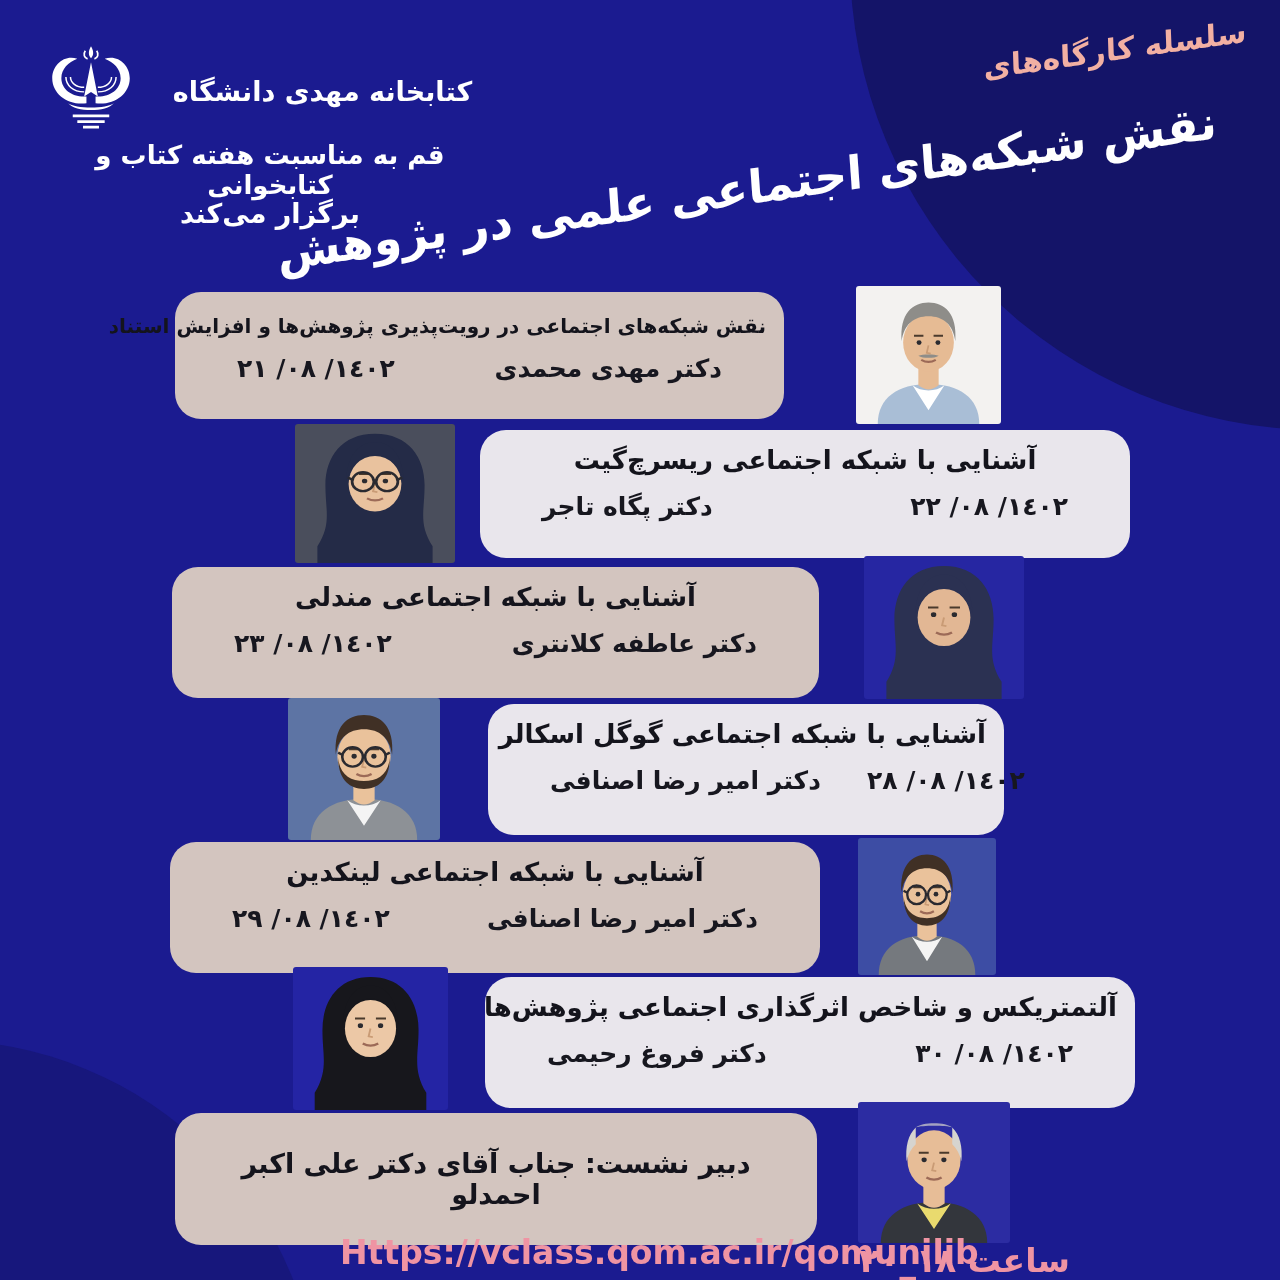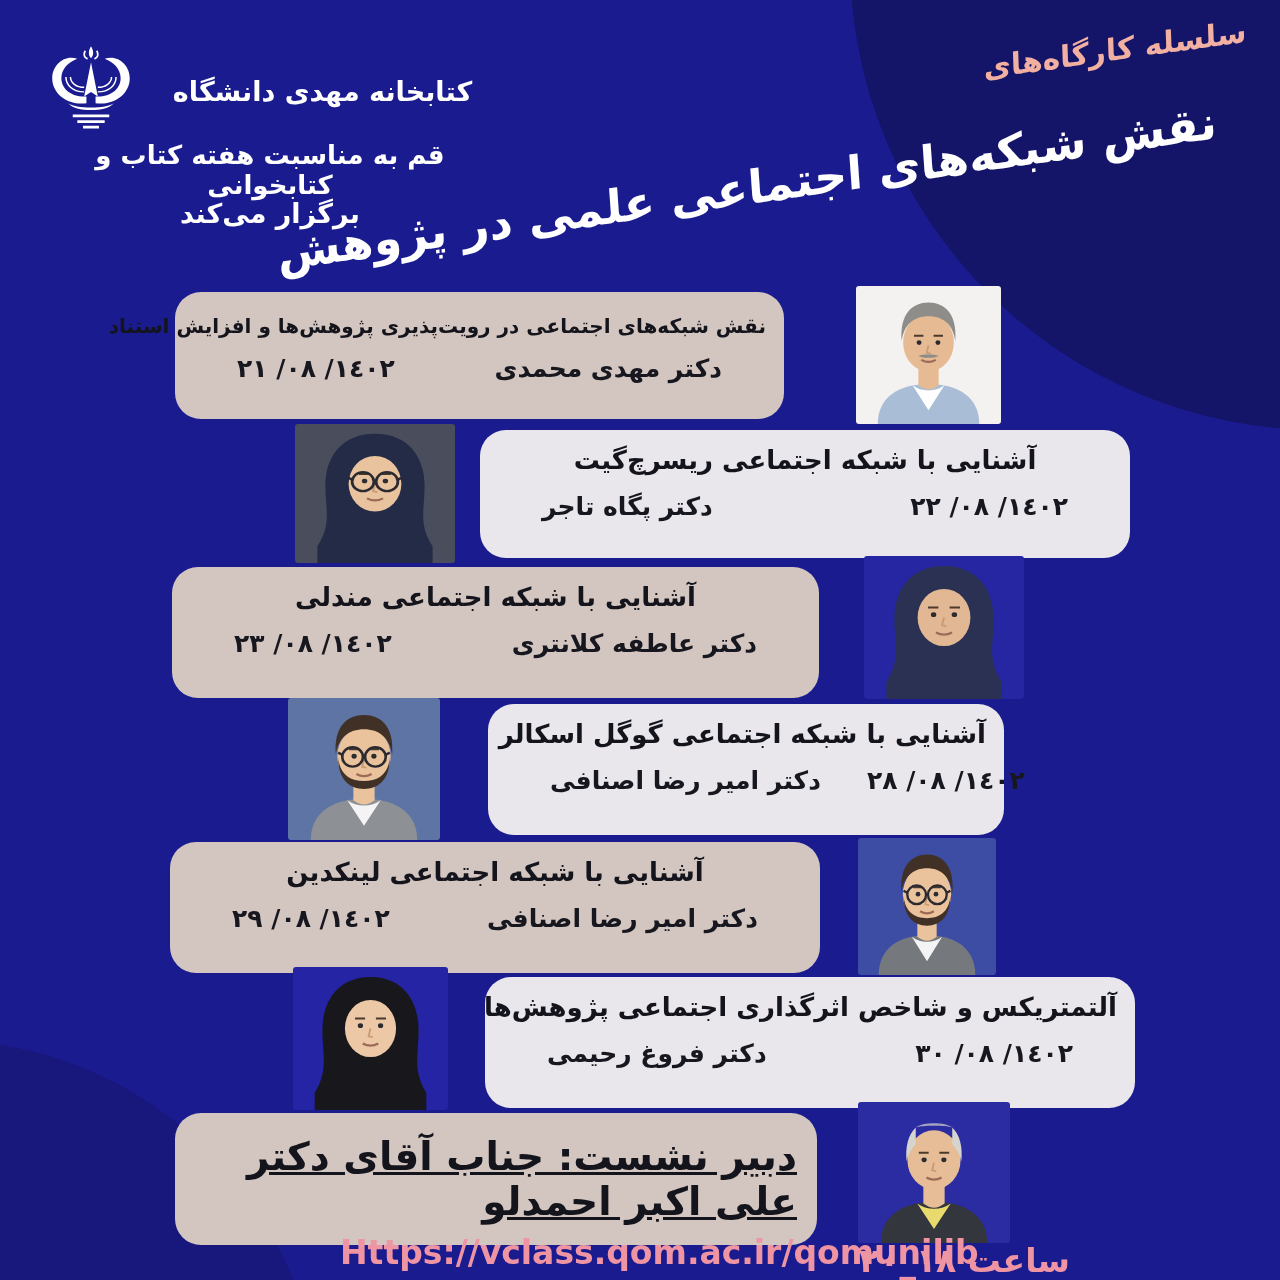--- a/index.html
+++ b/index.html
@@ -48,21 +48,21 @@
 
   .pos-c1{left:175px;top:292px;width:609px;height:127px;}
   .pos-c2{left:480px;top:430px;width:650px;height:128px;}
   .pos-c3{left:172px;top:567px;width:647px;height:131px;}
   .pos-c4{left:488px;top:704px;width:516px;height:131px;}
   .pos-c5{left:170px;top:842px;width:650px;height:131px;}
   .pos-c6{left:485px;top:977px;width:650px;height:131px;}
   .pos-c7{left:175px;top:1113px;width:642px;height:132px;}
 
   .secretary-card{display:flex;align-items:center;justify-content:center;}
-  .secretary-label{font-weight:bold;font-size:39px;color:#14141c;direction:rtl;text-align:right;padding:0 20px;text-decoration:underline;}
+  .secretary-label{font-weight:bold;font-size:27px;color:#14141c;direction:rtl;text-align:center;padding:0 20px;}
 
   
   .photo{position:absolute;border-radius:3px;overflow:hidden;}
   .photo svg{width:100%;height:100%;display:block;}
   .pos-p1{left:856px;top:286px;width:145px;height:138px;}
   .pos-p2{left:295px;top:424px;width:160px;height:139px;}
   .pos-p3{left:864px;top:556px;width:160px;height:143px;}
   .pos-p4{left:288px;top:698px;width:152px;height:142px;}
   .pos-p5{left:858px;top:838px;width:138px;height:137px;}
   .pos-p6{left:293px;top:967px;width:155px;height:143px;}

